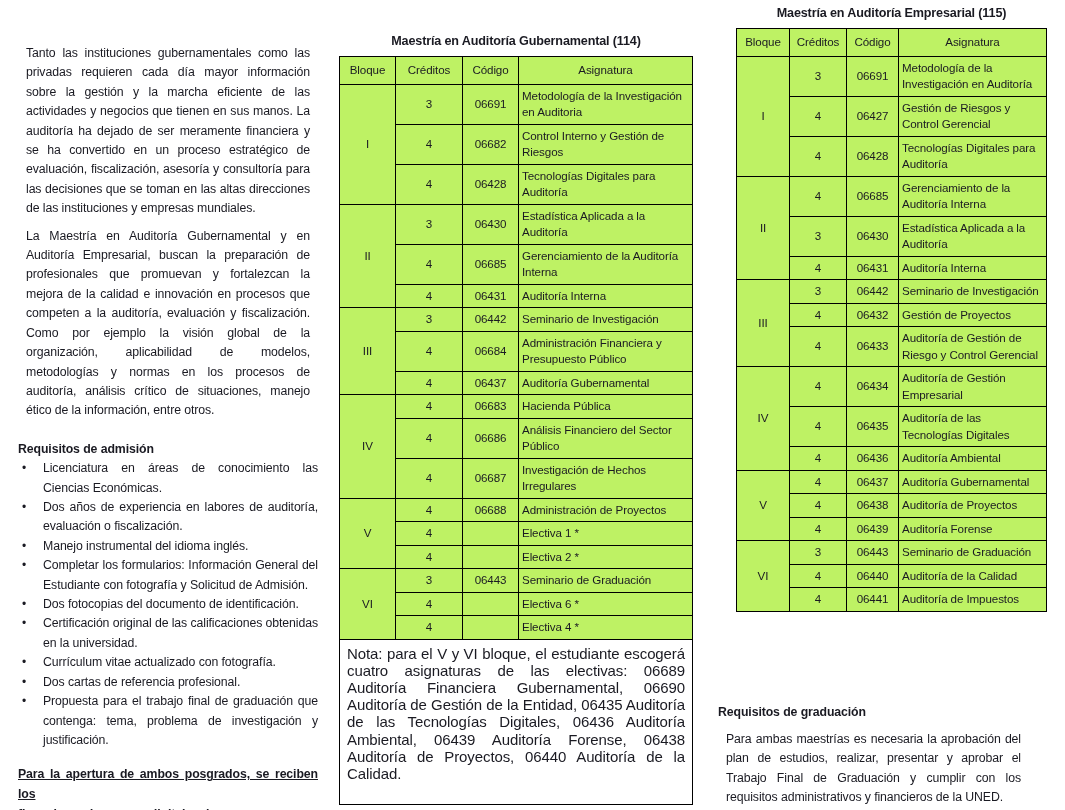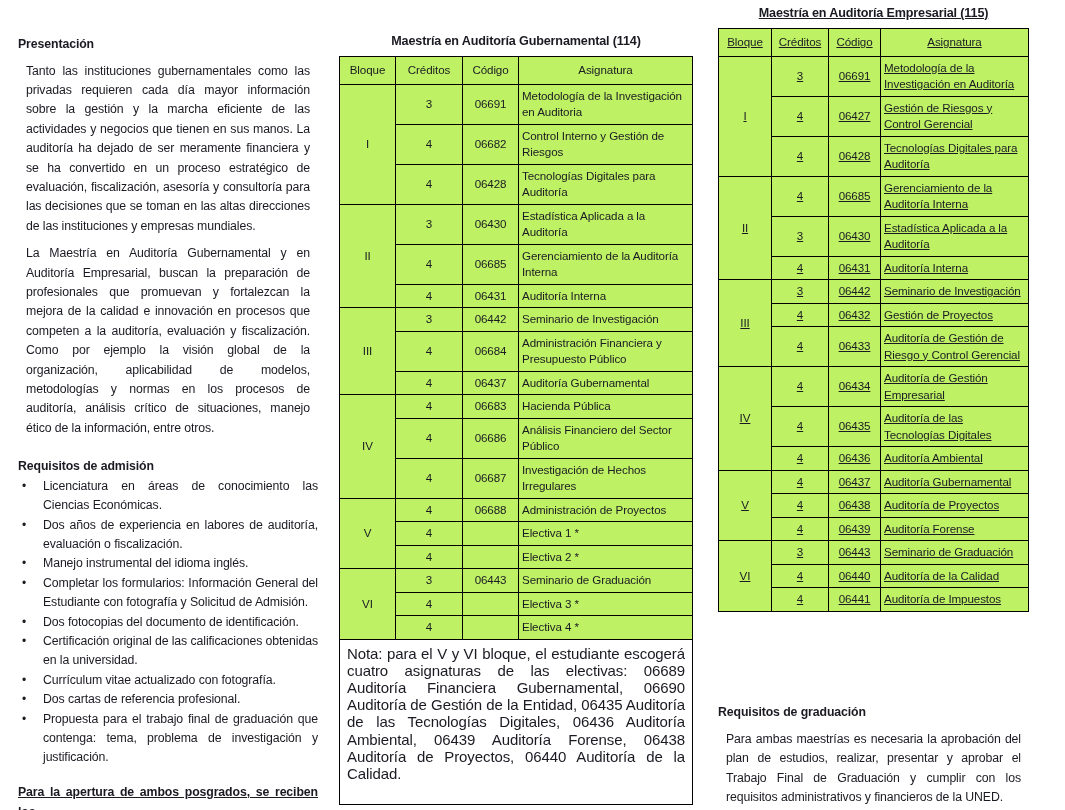--- a/index.html
+++ b/index.html
@@ -77,21 +77,21 @@
   }
   .contact-line-last {
     text-align: left;
   }
 
   
   .table-wrap {
     position: absolute;
   }
   .table-wrap.t1 { left: 339px; top: 6px; width: 354px; margin-top: 28px; }
-  .table-wrap.t2 { left: 718px; top: 6px; width: 311px; text-decoration: underline; }
+  .table-wrap.t2 { left: 736px; top: 6px; width: 311px; }
 
   .table-title {
     font-size: 12.6px;
     font-weight: bold;
     text-align: center;
     margin: 0 0 8px 0;
     letter-spacing: -0.15px;
   }
 
   table.plan {
@@ -151,21 +151,20 @@
   .grad-block .sec-heading { font-size: 12.3px; margin-bottom: 0; }
   .grad-block .body-par { line-height: 19.6px; }
 </style>
 </head>
 <body>
 
 <div class="page">
 
   <div class="left-col">
 
-    <div class="sec-heading">Presentación</div>
     <p class="body-par">Tanto las instituciones gubernamentales como las privadas requieren cada día mayor información sobre la gestión y la marcha eficiente de las actividades y negocios que tienen en sus manos. La auditoría ha dejado de ser meramente financiera y se ha convertido en un proceso estratégico de evaluación, fiscalización, asesoría y consultoría para las decisiones que se toman en las altas direcciones de las instituciones y empresas mundiales.</p>
     <p class="body-par">La Maestría en Auditoría Gubernamental y en Auditoría Empresarial, buscan la preparación de profesionales que promuevan y fortalezcan la mejora de la calidad e innovación en procesos que competen a la auditoría, evaluación y fiscalización. Como por ejemplo la visión global de la organización, aplicabilidad de modelos, metodologías y normas en los procesos de auditoría, análisis crítico de situaciones, manejo ético de la información, entre otros.</p>
 
     <div class="gap-sm"></div>
 
     <div class="sec-heading">Requisitos de admisión</div>
     <ul class="reqs">
       <li><span class="bullet">•</span><span>Licenciatura en áreas de conocimiento las Ciencias Económicas.</span></li>
       <li><span class="bullet">•</span><span>Dos años de experiencia en labores de auditoría, evaluación o fiscalización.</span></li>
       <li><span class="bullet">•</span><span>Manejo instrumental del idioma inglés.</span></li>
@@ -291,21 +290,21 @@
 
         <tr>
           <td class="c-bloque" rowspan="3">VI</td>
           <td class="c-credits">3</td>
           <td class="c-code">06443</td>
           <td class="c-subject">Seminario de Graduación</td>
         </tr>
         <tr>
           <td class="c-credits">4</td>
           <td class="c-code"></td>
-          <td class="c-subject">Electiva 3 *</td>
+          <td class="c-subject">Electiva 6 *</td>
         </tr>
         <tr>
           <td class="c-credits">4</td>
           <td class="c-code"></td>
           <td class="c-subject">Electiva 4 *</td>
         </tr>
       </tbody>
     </table>
 
     <div class="note-box">Nota: para el V y VI bloque, el estudiante escogerá cuatro asignaturas de las electivas: 06689 Auditoría Financiera Gubernamental, 06690 Auditoría de Gestión de la Entidad, 06435 Auditoría de las Tecnologías Digitales, 06436 Auditoría Ambiental, 06439 Auditoría Forense, 06438 Auditoría de Proyectos, 06440 Auditoría de la Calidad.</div>

